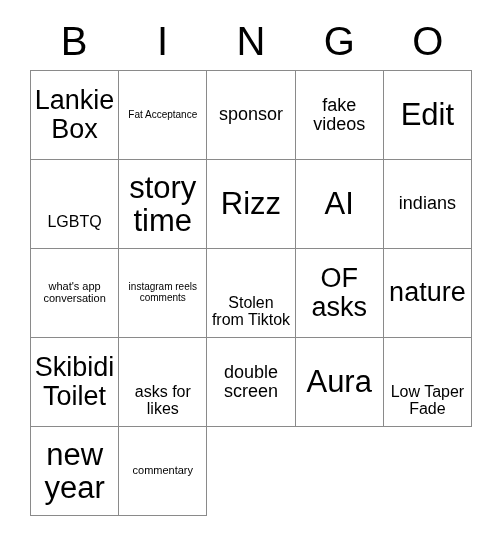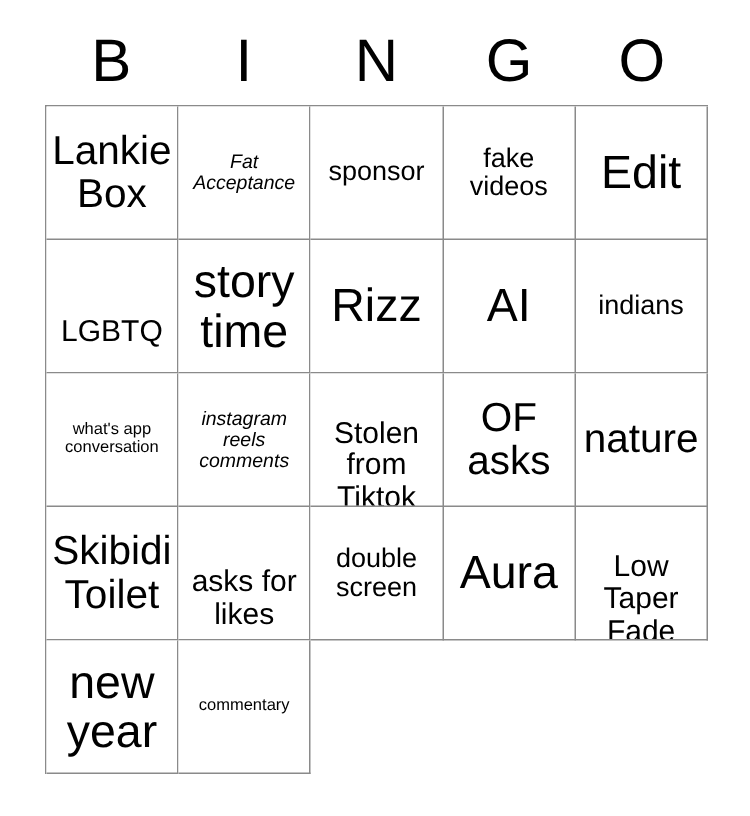--- a/index.html
+++ b/index.html
@@ -68,22 +68,22 @@
     line-height: 1.08;
     font-weight: 400;
     display: block;
     width: 100%;
     word-wrap: break-word;
   }
   
   .sz-xl  { font-size: 31px; }
   .sz-lg  { font-size: 27px; }
   .sz-md  { font-size: 18px; }
-  .sz-sm  { font-size: 20px; margin-top: 36px; }
-  .sz-xs  { font-size: 13px; font-style: italic; }
+  .sz-sm  { font-size: 16px; margin-top: 36px; }
+  .sz-xs  { font-size: 10px; }
   .sz-xxs { font-size: 11px; }
 </style>
 </head>
 <body>
 
 <div id="card">
 
   <div id="header-row">
     <div class="header-cell">B</div>
     <div class="header-cell">I</div>

